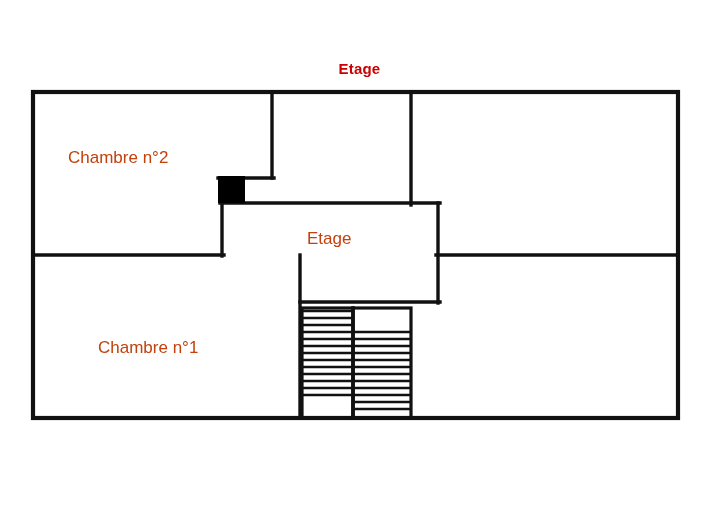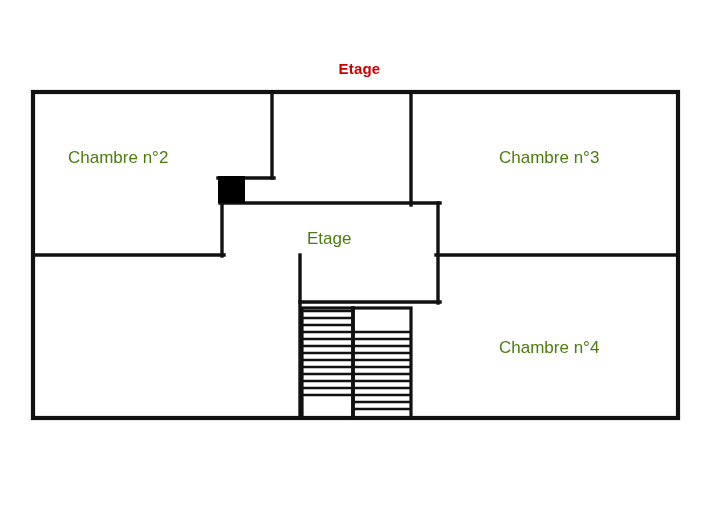--- a/index.html
+++ b/index.html
@@ -32,21 +32,21 @@
   }
   #plan-svg {
     position: absolute;
     left: 0;
     top: 0;
   }
   .room-label {
     position: absolute;
     font-family: "Liberation Sans", sans-serif;
     font-size: 17px;
-    color: #4d7c0f;
+    color: #c2410c;
     white-space: nowrap;
     background: #ffffff;
     padding: 0 2px;
     line-height: 20px;
   }
   .wall { stroke: #111111; stroke-linecap: square; }
   .wall-outer { stroke-width: 4.2; fill: none; }
   .wall-inner { stroke-width: 3.4; fill: none; }
   .stair-line { stroke: #111111; stroke-width: 2.6; }
   .stair-frame { stroke: #111111; stroke-width: 3.2; fill: none; }
@@ -115,20 +115,19 @@
         <line class="stair-line" x1="353" y1="395" x2="411" y2="395"></line>
         <line class="stair-line" x1="353" y1="402" x2="411" y2="402"></line>
         <line class="stair-line" x1="353" y1="409" x2="411" y2="409"></line>
       </g>
     </g>
   </svg>
 
   <div class="room-label" style="left:66px; top:148px;">Chambre n°2</div>
 
 
-  <div class="room-label" style="left:497px; top:148px;">Chambre n°3</div>
 
   <div class="room-label" style="left:305px; top:229px;">Etage</div>
 
+  <div class="room-label" style="left:96px; top:338px;">Chambre n°1</div>
 
-  <div class="room-label" style="left:497px; top:338px;">Chambre n°4</div>
 
 </div>
 
 </body></html>

